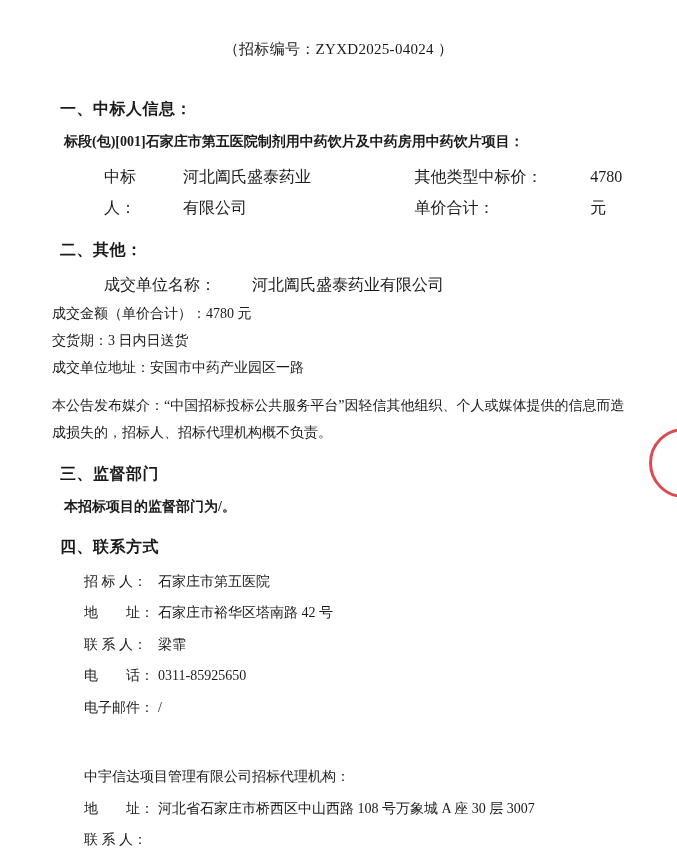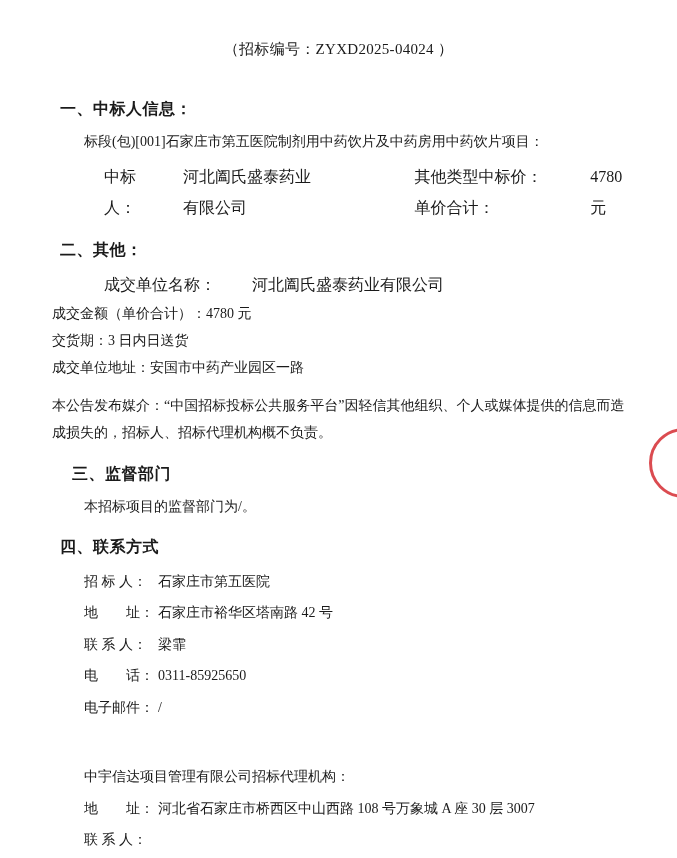--- a/index.html
+++ b/index.html
@@ -39,29 +39,29 @@
   }
   .section-heading {
     font-size: 16px;
     font-weight: bold;
     margin: 0;
     padding: 0;
     letter-spacing: 0.5px;
   }
   .sec1 { margin-top: 40px; margin-left: 8px; }
   .sec2 { margin-top: 16px; margin-left: 8px; }
-  .sec3 { margin-top: 18px; margin-left: 20px; }
+  .sec3 { margin-top: 18px; margin-left: 8px; }
   .sec4 { margin-top: 16px; margin-left: 8px; }
 
   .para {
     font-size: 14px;
     line-height: 1.95;
     margin: 0;
   }
-  .indent1 { margin-left: 32px; }
+  .indent1 { margin-left: 12px; font-weight: bold; }
   .indent2 { margin-left: 52px; }
   .noindent { margin-left: 0; }
 
   .row-flex {
     display: flex;
     font-size: 16px;
     line-height: 1.95;
     gap: 36px;
   }
   .gap-wide { display: inline-block; width: 46px; }

